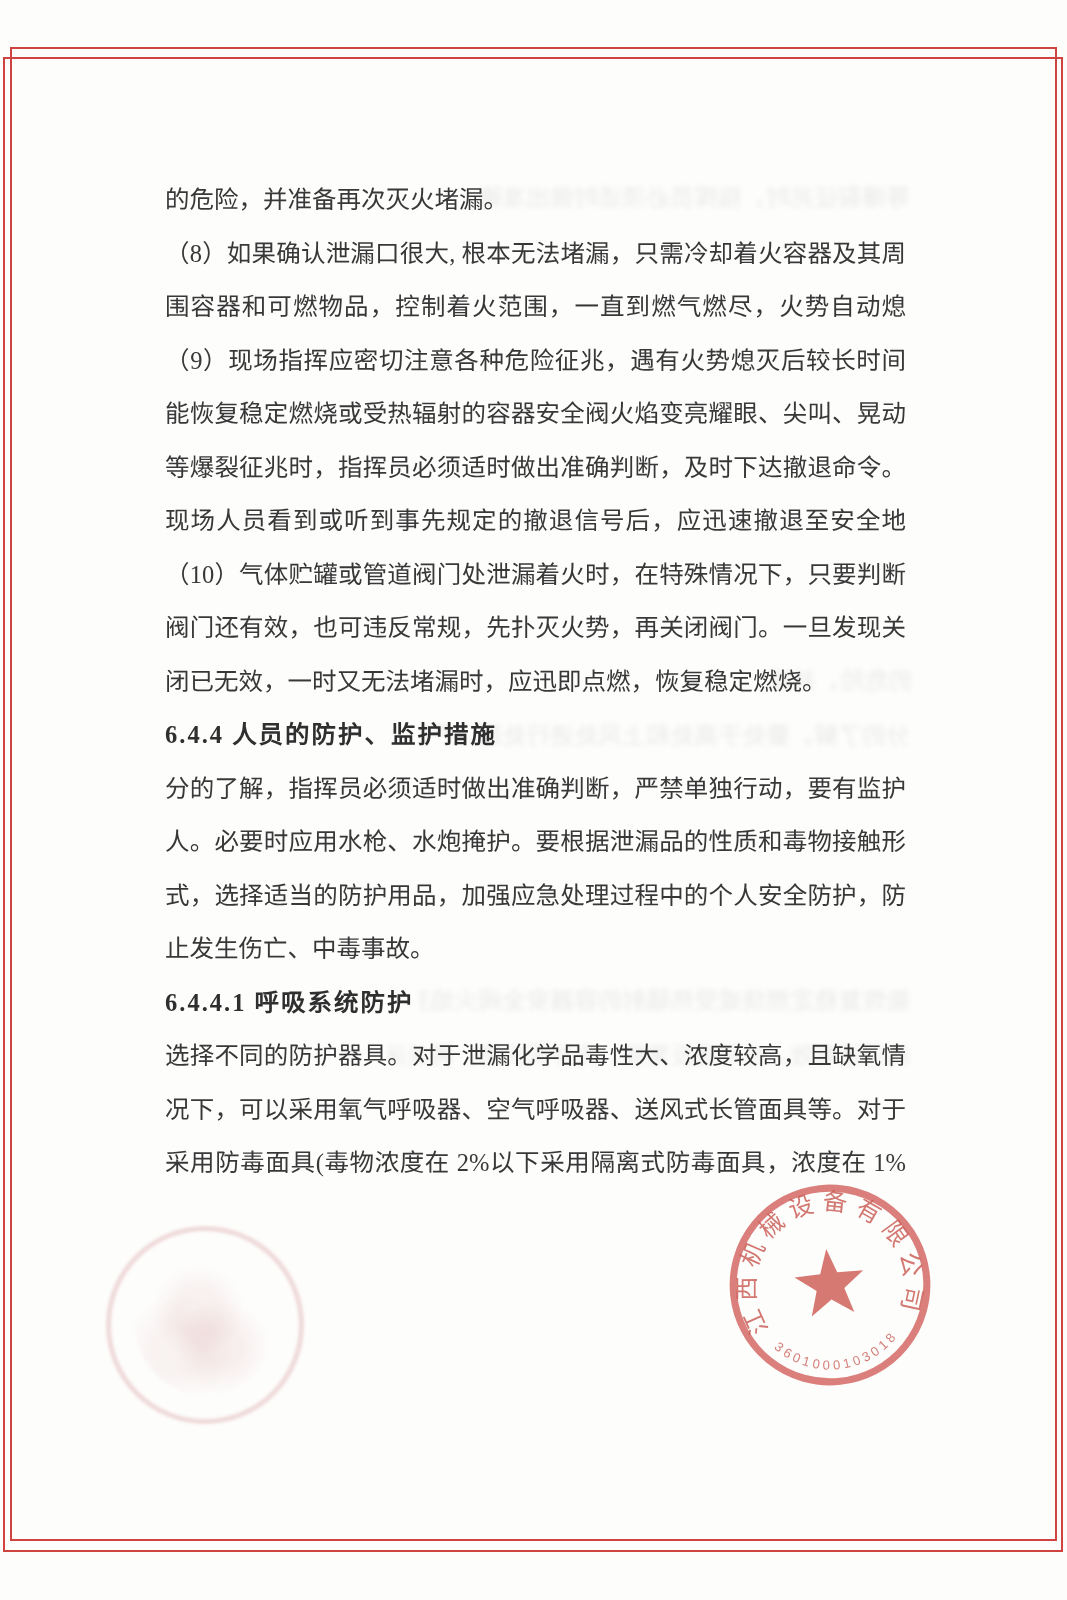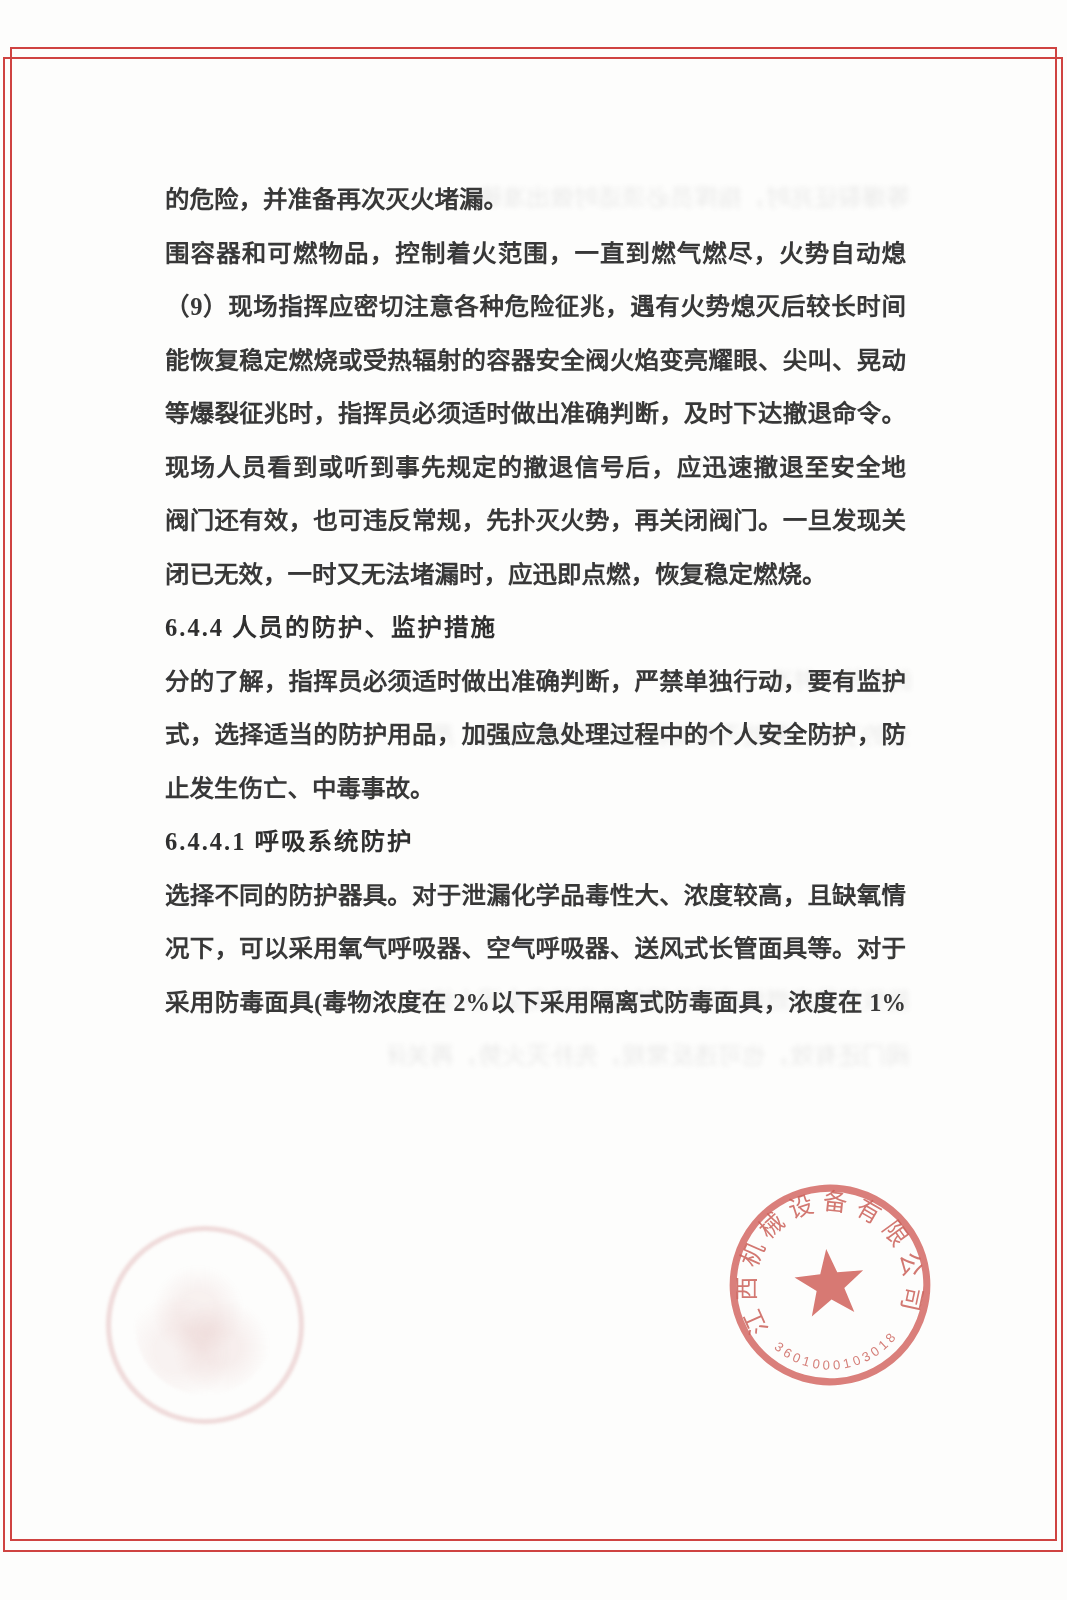--- a/index.html
+++ b/index.html
@@ -13,21 +13,21 @@
   .frame{position:absolute;border:2px solid #cf4341;background:transparent;}
   .frame-a{left:10px;top:47px;width:1043px;height:1490px;}
   .frame-b{left:3px;top:57px;width:1056px;height:1491px;}
 
   
   .textcol{
     position:absolute;left:165px;top:173px;width:741px;
     color:#383838;font-size:24.5px;
   }
   .line{
-    height:53.5px;line-height:53.5px;white-space:nowrap;overflow:visible;font-weight:bold;
+    height:53.5px;line-height:53.5px;white-space:nowrap;overflow:visible;
   }
   .full{
     text-align:justify;text-align-last:justify;
     white-space:normal;overflow:hidden;height:53.5px;
   }
   .end{text-align:left;}
   .heading{font-weight:bold;letter-spacing:2px;color:#2f2f2f;}
   .indent{padding-left:27px;}
 
   
@@ -80,29 +80,32 @@
 </div>
 
 <div class="bleed bleed-1">等爆裂征兆时，指挥员必须适时做出准确判断，及时下达撤退命令。</div>
 <div class="bleed bleed-2">的危险，并准备再次灭火堵漏。</div>
 <div class="bleed bleed-3">分的了解，要处于高处和上风处进行处理，严禁单独行动，要有监护</div>
 <div class="bleed bleed-4">能恢复稳定燃烧或受热辐射的容器安全阀火焰变亮耀眼、尖叫、晃动</div>
 <div class="bleed bleed-5">阀门还有效，也可违反常规，先扑灭火势，再关闭阀门。一旦发现关</div>
 
 <div class="textcol">
   <div class="line end">的危险，并准备再次灭火堵漏。</div>
+  <div class="line full">（8）如果确认泄漏口很大, 根本无法堵漏，只需冷却着火容器及其周</div>
   <div class="line full">围容器和可燃物品，控制着火范围，一直到燃气燃尽，火势自动熄灭。</div>
   <div class="line full">（9）现场指挥应密切注意各种危险征兆，遇有火势熄灭后较长时间未</div>
   <div class="line full">能恢复稳定燃烧或受热辐射的容器安全阀火焰变亮耀眼、尖叫、晃动</div>
   <div class="line full">等爆裂征兆时，指挥员必须适时做出准确判断，及时下达撤退命令。</div>
   <div class="line full">现场人员看到或听到事先规定的撤退信号后，应迅速撤退至安全地带。</div>
+  <div class="line full">（10）气体贮罐或管道阀门处泄漏着火时，在特殊情况下，只要判断</div>
   <div class="line full">阀门还有效，也可违反常规，先扑灭火势，再关闭阀门。一旦发现关</div>
   <div class="line end">闭已无效，一时又无法堵漏时，应迅即点燃，恢复稳定燃烧。</div>
   <div class="line heading">6.4.4 人员的防护、监护措施</div>
   <div class="line full">分的了解，指挥员必须适时做出准确判断，严禁单独行动，要有监护</div>
+  <div class="line full">人。必要时应用水枪、水炮掩护。要根据泄漏品的性质和毒物接触形</div>
   <div class="line full">式，选择适当的防护用品，加强应急处理过程中的个人安全防护，防</div>
   <div class="line end">止发生伤亡、中毒事故。</div>
   <div class="line heading">6.4.4.1 呼吸系统防护</div>
   <div class="line full">选择不同的防护器具。对于泄漏化学品毒性大、浓度较高，且缺氧情</div>
   <div class="line full">况下，可以采用氧气呼吸器、空气呼吸器、送风式长管面具等。对于</div>
   <div class="line full">采用防毒面具(毒物浓度在 2%以下采用隔离式防毒面具，浓度在 1%以</div>
 </div>
 
 <div class="seal">
   <svg viewBox="0 0 230 230" xmlns="http://www.w3.org/2000/svg">

